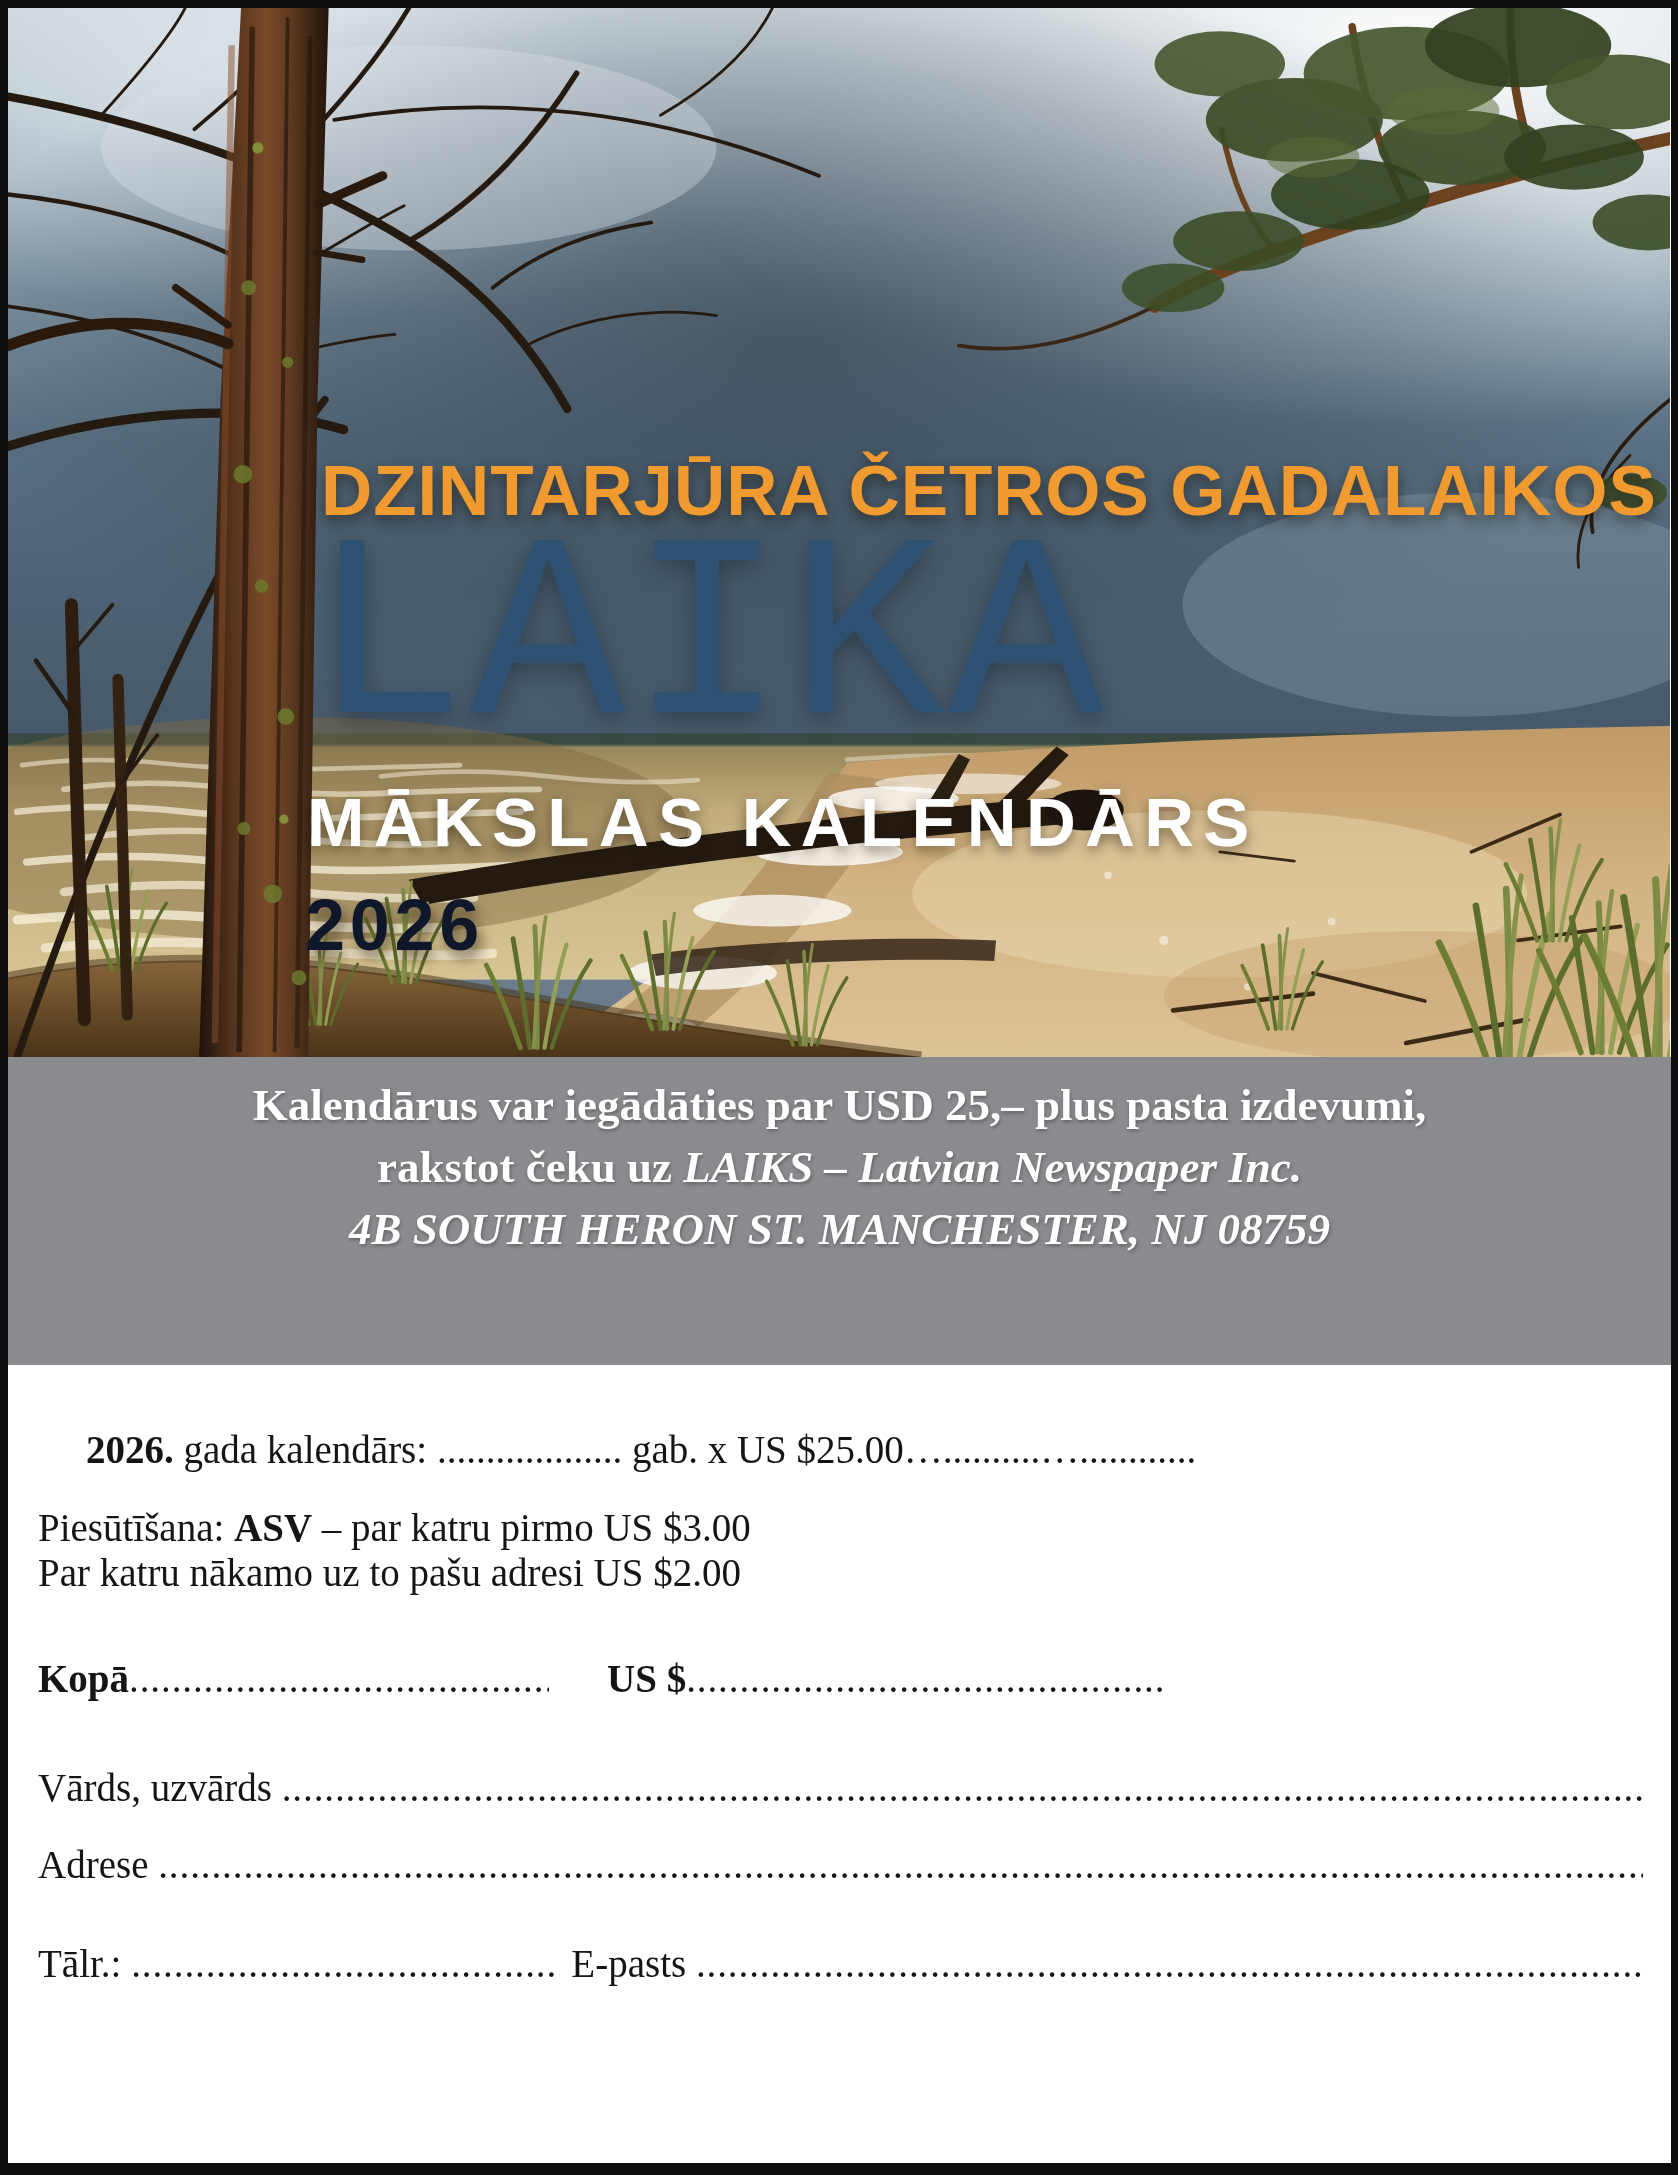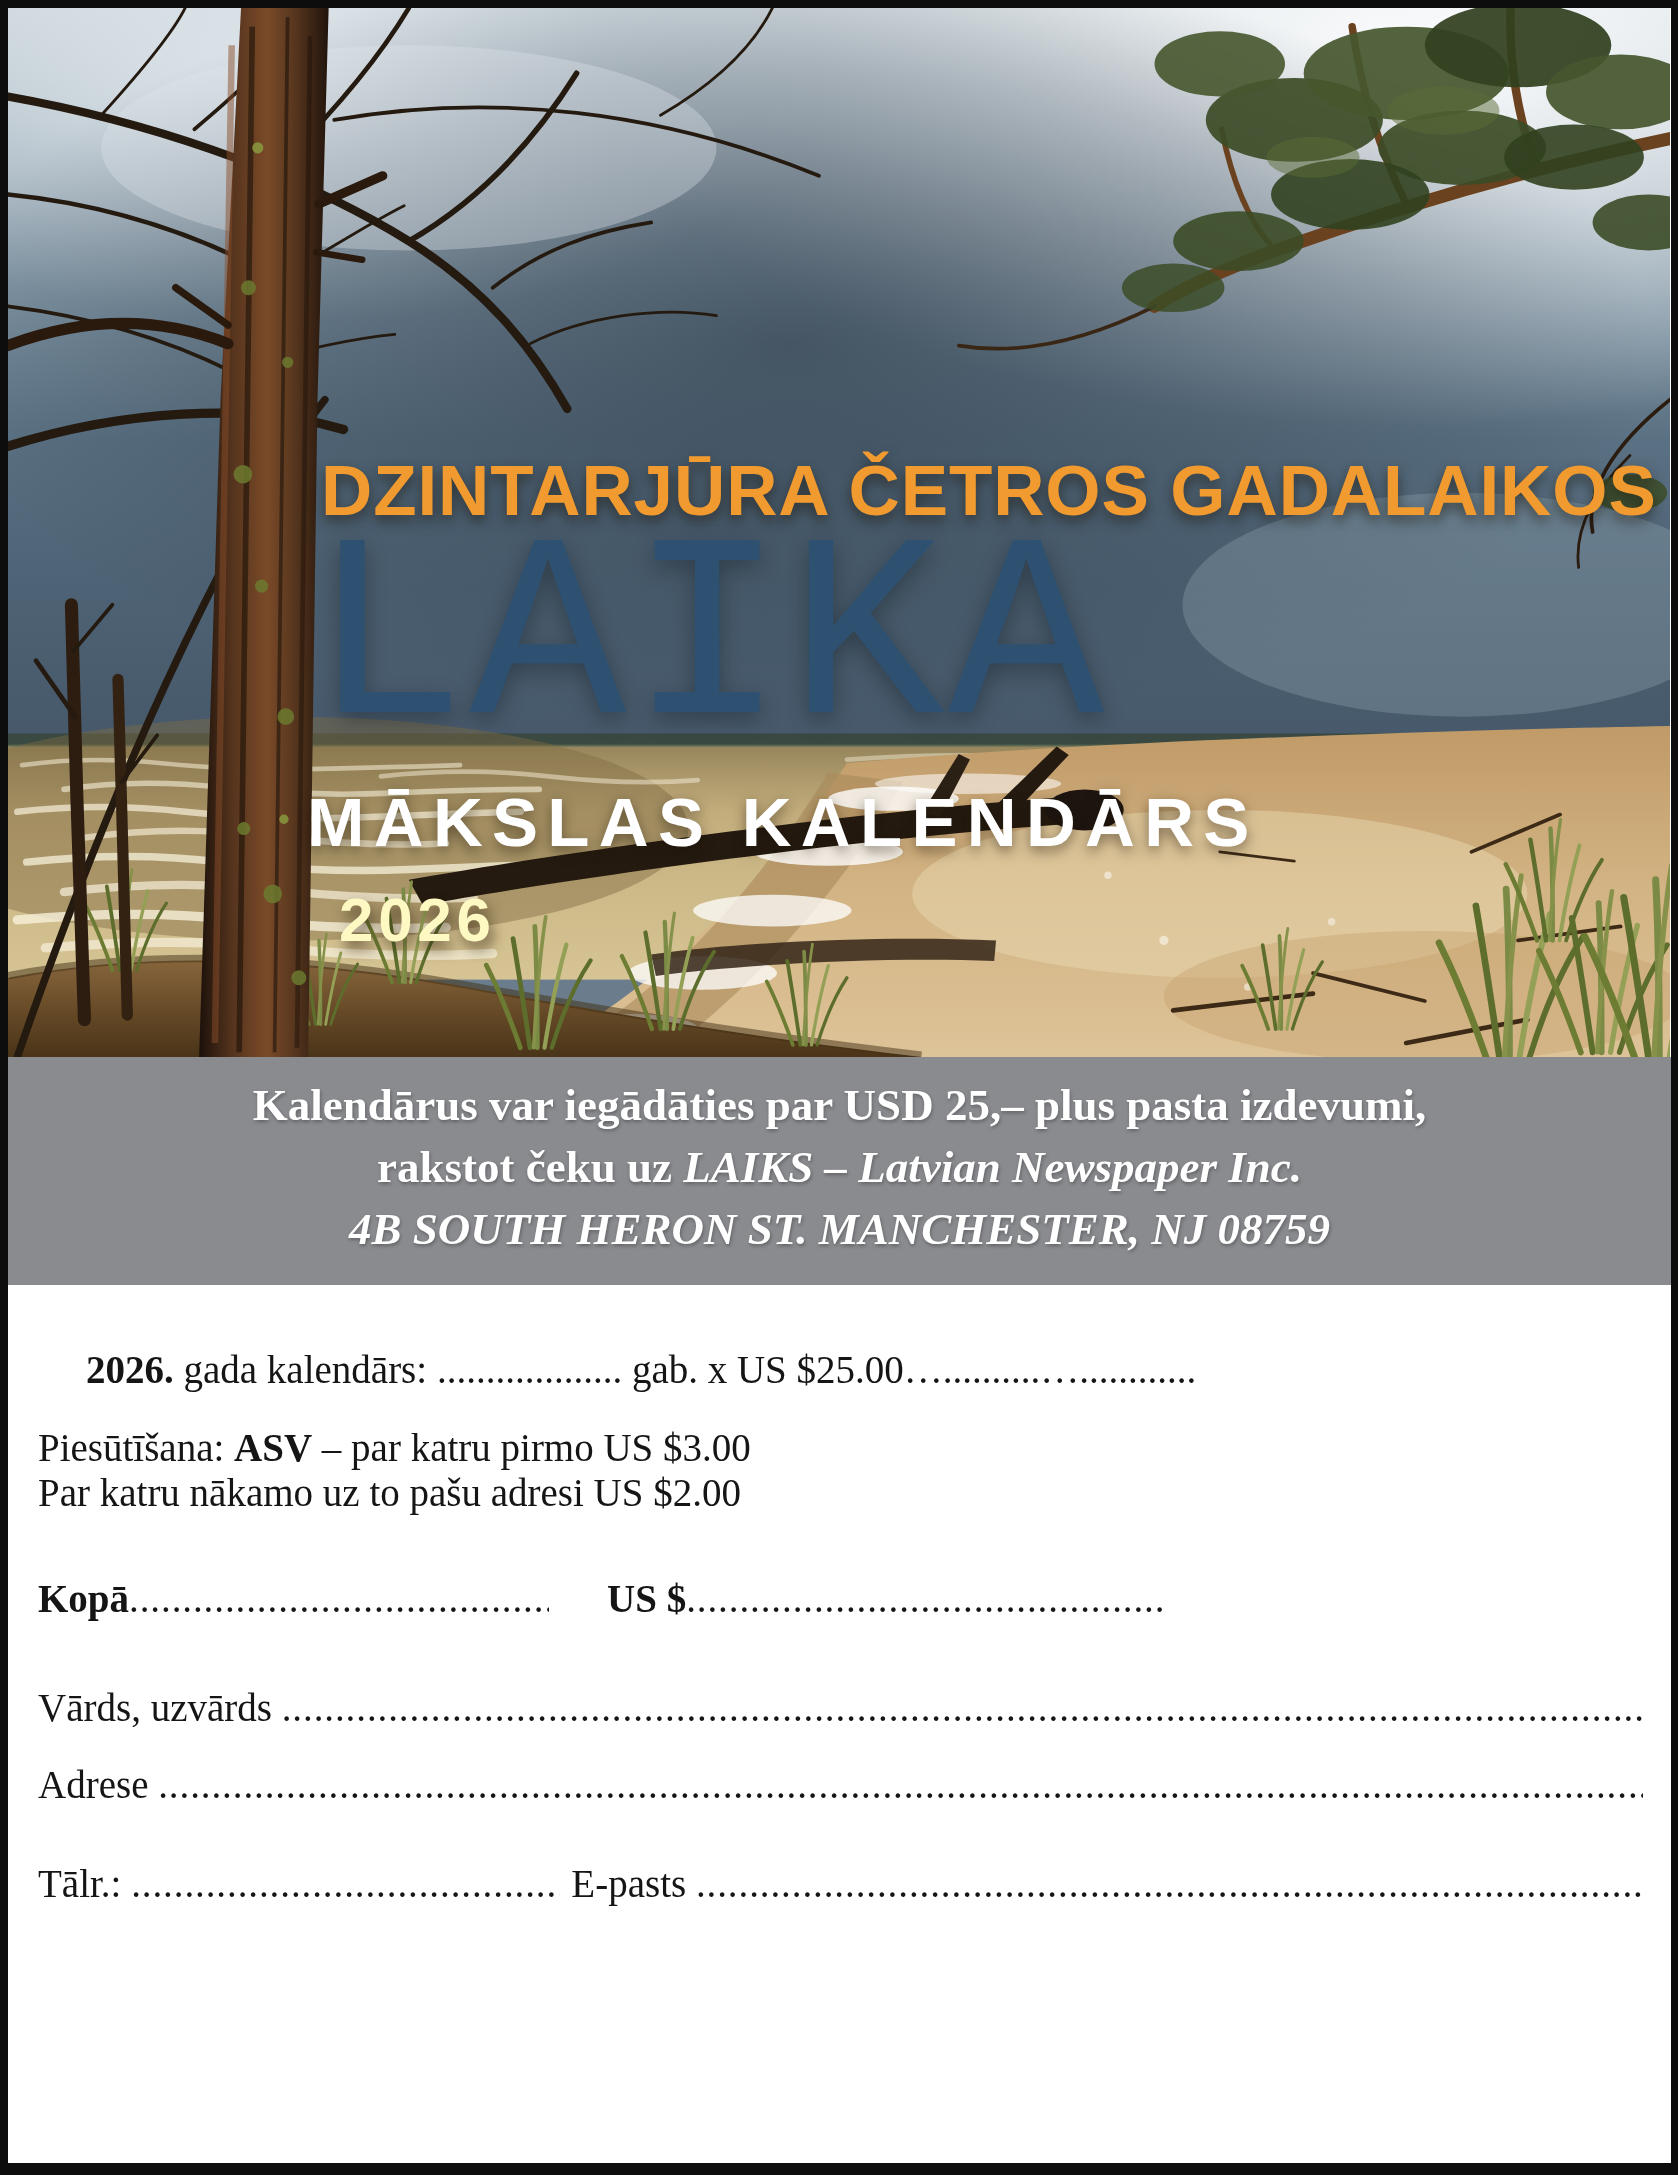--- a/index.html
+++ b/index.html
@@ -33,28 +33,27 @@
   .hero-subtitle{
     position:absolute;left:299px;top:780px;
     font-family:"Liberation Sans",sans-serif;font-weight:700;
     font-size:69px;line-height:1;letter-spacing:9.3px;
     color:#ffffff;text-shadow:0 4.7px 13px rgba(25,18,5,.5);
     white-space:nowrap;
   }
   .hero-year{
     position:absolute;left:297px;top:881px;
     font-family:"Liberation Sans",sans-serif;font-weight:700;
-    font-size:62px;line-height:1;letter-spacing:4.7px;
-    color:#fef9c3;text-shadow:3.7px 7.5px 13px rgba(35,22,5,.6);
+    font-size:72px;line-height:1;letter-spacing:4.7px;
+    color:#0f172a;text-shadow:3.7px 7.5px 13px rgba(35,22,5,.6);
     white-space:nowrap;
-    margin-left:34px;
   }
   
   .banner{
-    height:228px;box-sizing:border-box;background:#8A8B8F;
+    height:308px;box-sizing:border-box;background:#8A8B8F;
     padding-top:17px;text-align:center;color:#ffffff;
     font-family:"Liberation Serif",serif;font-weight:700;
   }
   .banner p{margin:0;font-size:45px;line-height:62px;text-shadow:0.9px 1.9px 3.7px rgba(0,0,0,.30);white-space:nowrap;}
   .em{font-style:italic;}
   
   .form{
     height:833px;box-sizing:border-box;
     padding:0 28px 0 30px;
     font-family:"Liberation Serif",serif;

